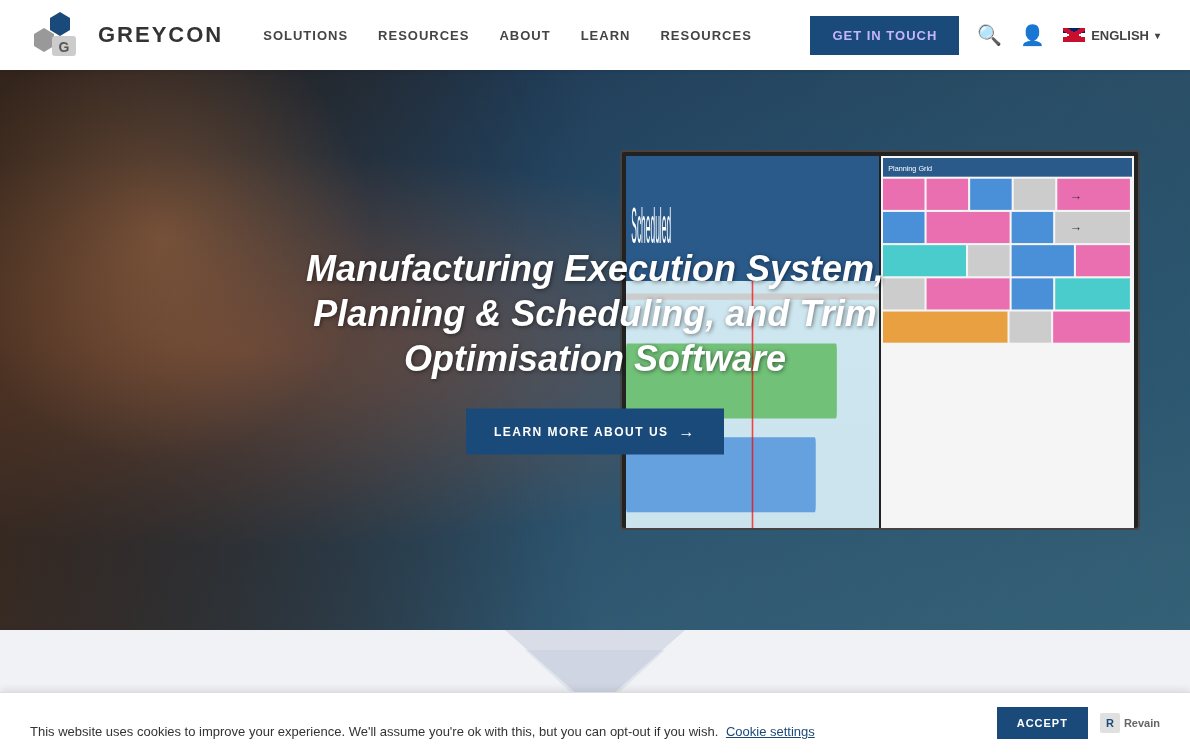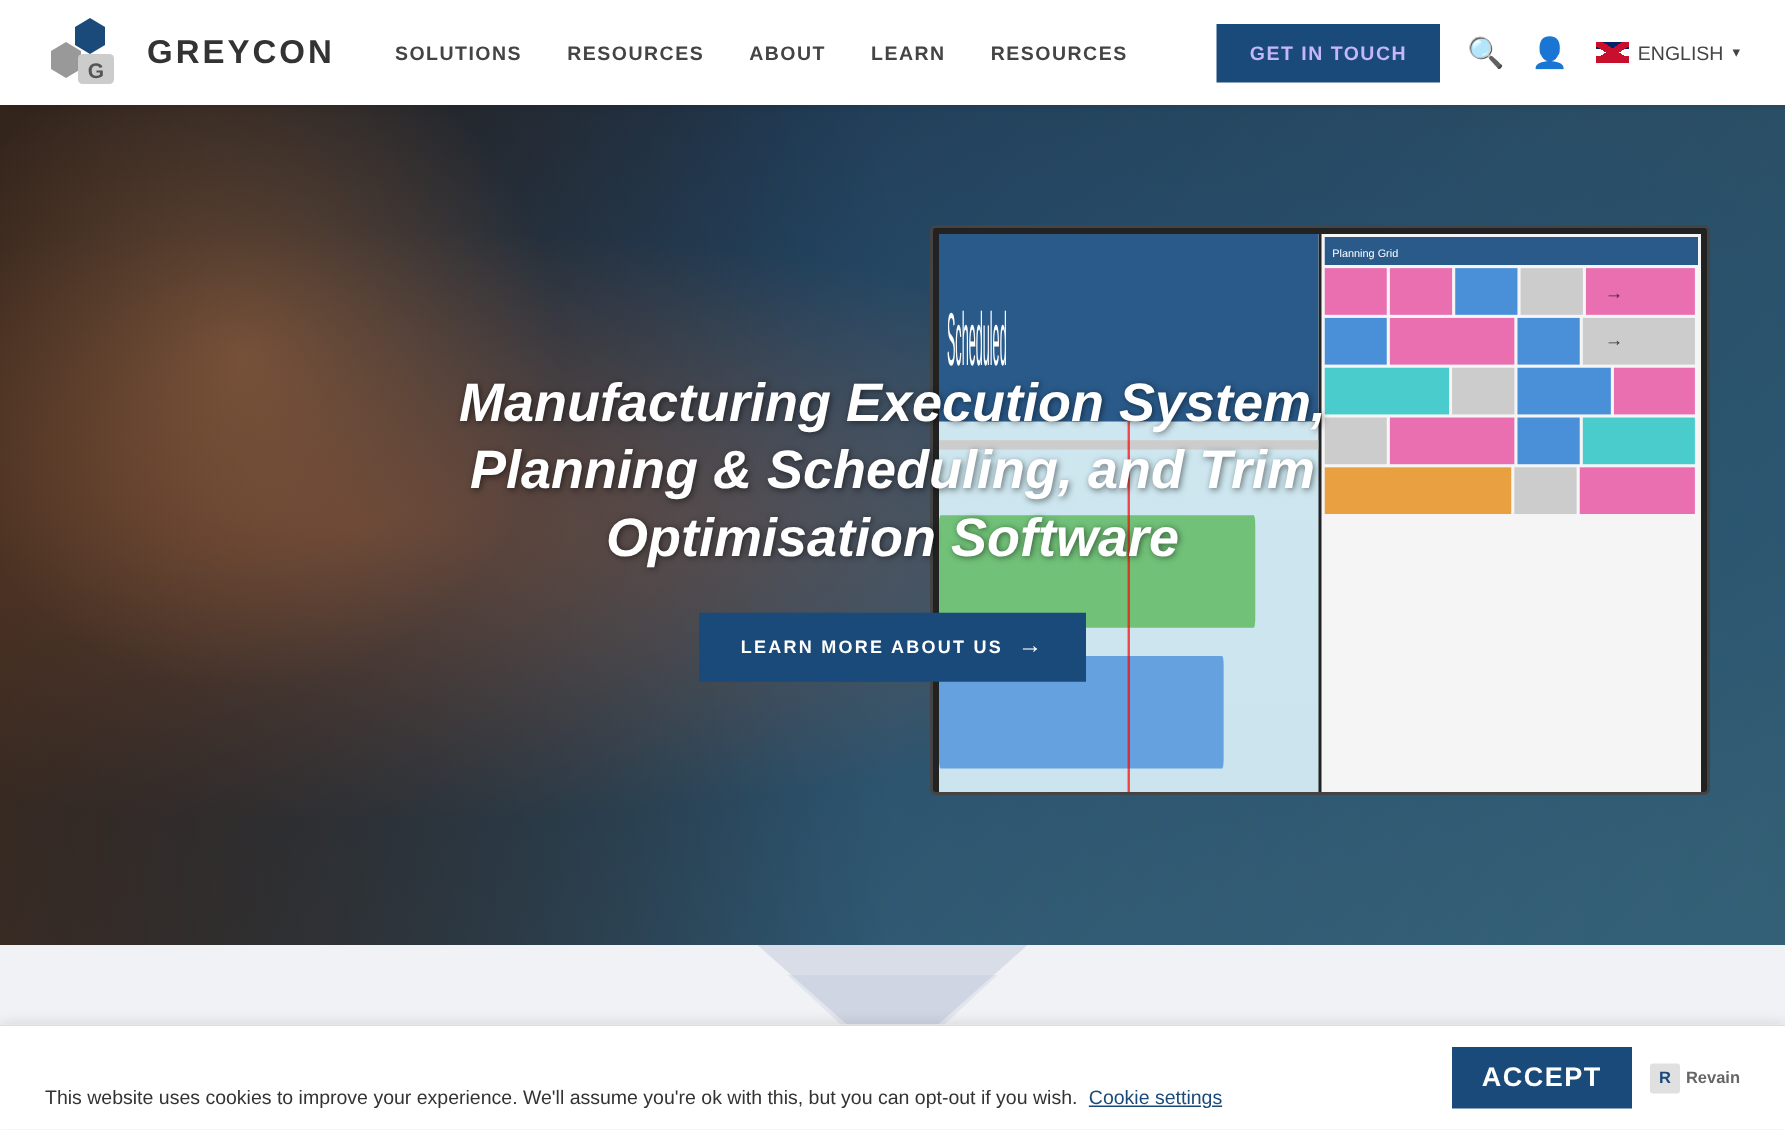--- a/index.html
+++ b/index.html
@@ -69,21 +69,21 @@
       font-size: 20px;
       color: #444;
       cursor: pointer;
     }
     .lang-selector {
       display: flex;
       align-items: center;
       gap: 6px;
       cursor: pointer;
       font-size: 13px;
-      font-weight: 400;
+      font-weight: 700;
       color: #444;
       justify-content: flex-end;
     }
     .flag-icon {
       width: 22px;
       height: 14px;
       background: linear-gradient(to bottom, #012169 33%, #fff 33%, #fff 66%, #C8102E 66%);
       position: relative;
       overflow: hidden;
     }
@@ -254,21 +254,21 @@
       margin-left: 4px;
     }
     .cookie-right {
       display: flex;
       align-items: center;
       gap: 12px;
     }
     .accept-btn {
       background: #1a4a7a;
       color: #fff;
-      font-size: 18px;
+      font-size: 11px;
       font-weight: 700;
       letter-spacing: 1px;
       border: none;
       padding: 10px 20px;
       cursor: pointer;
     }
     .revain-logo {
       display: flex;
       align-items: center;
       gap: 4px;

